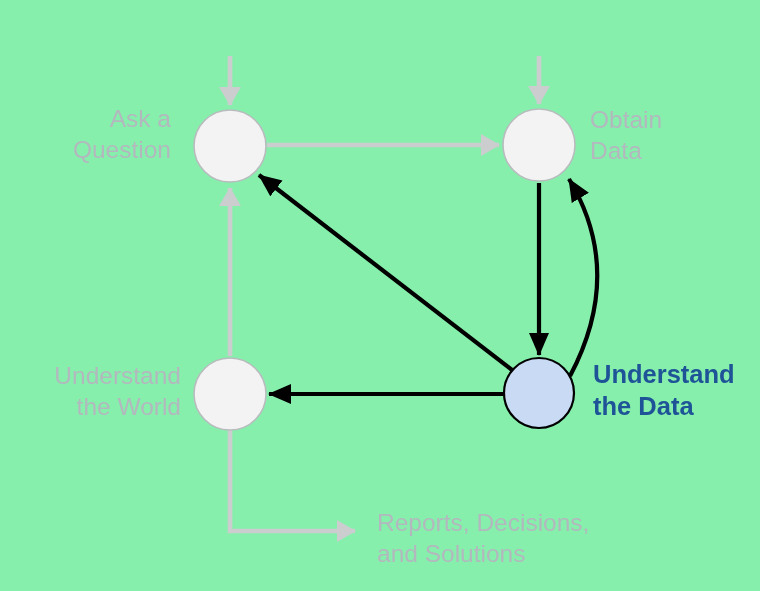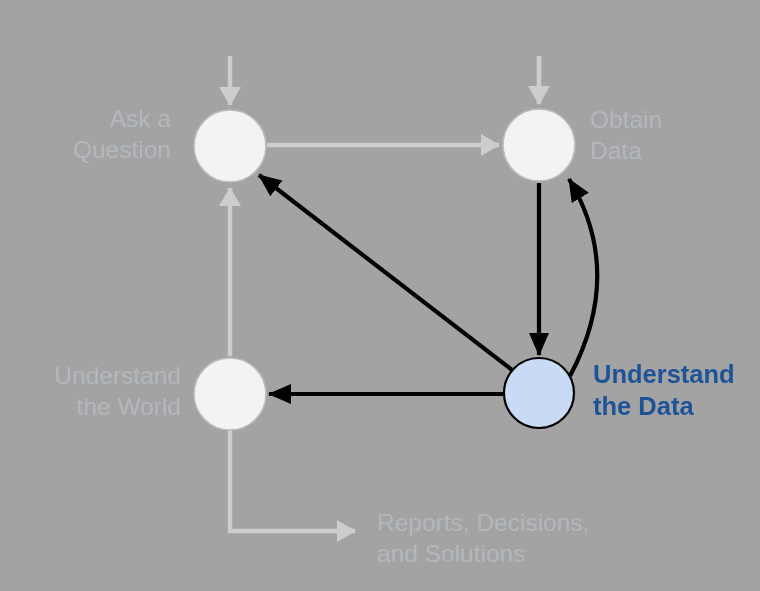--- a/index.html
+++ b/index.html
@@ -7,21 +7,21 @@
     padding: 0;
     background: #ffffff;
     width: 760px;
     height: 591px;
     overflow: hidden;
   }
   .stage {
     position: relative;
     width: 760px;
     height: 591px;
-    background: #a3a3a3;
+    background: #86efac;
   }
   svg { display: block; }
   .edge-inactive { stroke: #cbcdcf; stroke-width: 4.6; fill: none; }
   .edge-active   { stroke: #000000; stroke-width: 4.2; fill: none; }
   .node-inactive { fill: #f3f3f4; stroke: #b9bcbe; stroke-width: 1.6; }
   .node-active   { fill: #c9daf5; stroke: #000000; stroke-width: 2.2; }
   .lbl {
     font-family: "Liberation Sans", sans-serif;
     font-size: 24.5px;
     fill: #b3b8be;

